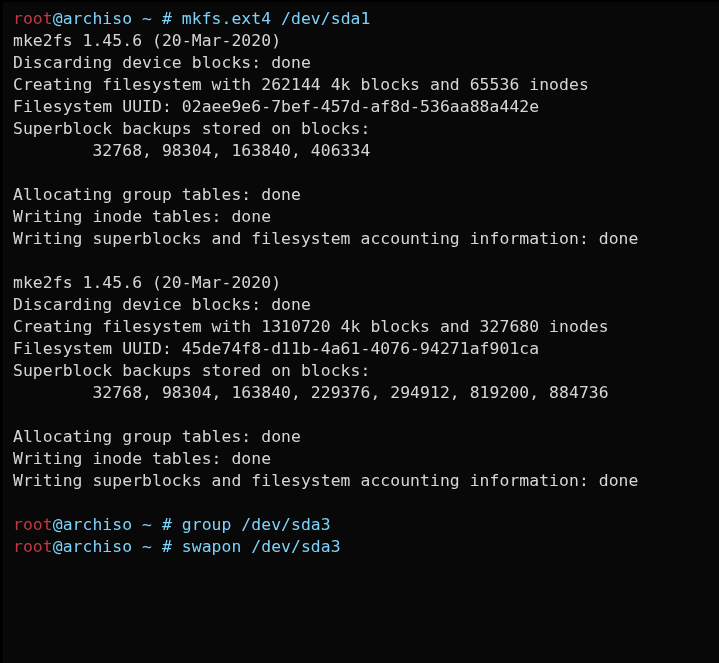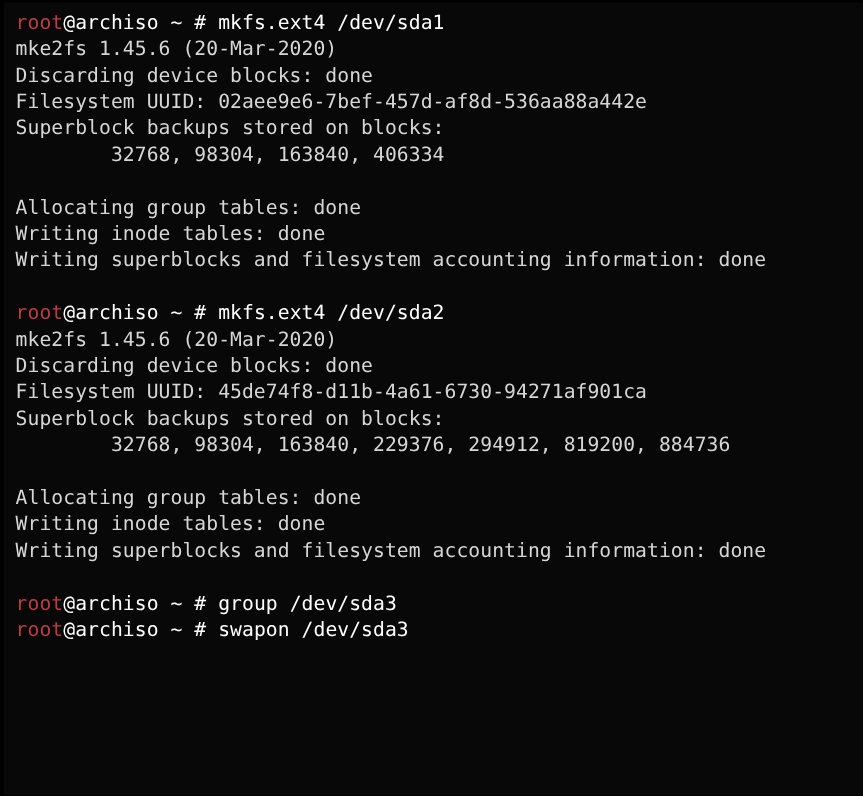--- a/index.html
+++ b/index.html
@@ -34,42 +34,43 @@
     white-space: pre;
     font-family: "DejaVu Sans Mono", "Liberation Mono", monospace;
   }
   .line.blank {
     color: transparent;
   }
   .user {
     color: #bf3b44;
   }
   .rest {
-    color: #ffffff;
+    color: #7dd3fc;
   }
 </style>
 </head>
 <body>
 
 <div id="terminal">
     <div class="line"><span class="user">root</span><span class="rest">@archiso ~ # </span><span class="rest">mkfs.ext4 /dev/sda1</span></div>
     <div class="line"><span>mke2fs 1.45.6 (20-Mar-2020)</span></div>
     <div class="line"><span>Discarding device blocks: done</span></div>
+    <div class="line"><span>Creating filesystem with 262144 4k blocks and 65536 inodes</span></div>
     <div class="line"><span>Filesystem UUID: 02aee9e6-7bef-457d-af8d-536aa88a442e</span></div>
     <div class="line"><span>Superblock backups stored on blocks:</span></div>
     <div class="line"><span>        32768, 98304, 163840, 406334</span></div>
     <div class="line blank"><span> </span></div>
     <div class="line"><span>Allocating group tables: done</span></div>
     <div class="line"><span>Writing inode tables: done</span></div>
     <div class="line"><span>Writing superblocks and filesystem accounting information: done</span></div>
     <div class="line blank"><span> </span></div>
-    <div class="line"><span class="user">root</span><span class="rest">@archiso ~ # </span><span class="rest">mkfs.ext4 /dev/sda2</span></div>
     <div class="line"><span>mke2fs 1.45.6 (20-Mar-2020)</span></div>
     <div class="line"><span>Discarding device blocks: done</span></div>
-    <div class="line"><span>Filesystem UUID: 45de74f8-d11b-4a61-6730-94271af901ca</span></div>
+    <div class="line"><span>Creating filesystem with 1310720 4k blocks and 327680 inodes</span></div>
+    <div class="line"><span>Filesystem UUID: 45de74f8-d11b-4a61-4076-94271af901ca</span></div>
     <div class="line"><span>Superblock backups stored on blocks:</span></div>
     <div class="line"><span>        32768, 98304, 163840, 229376, 294912, 819200, 884736</span></div>
     <div class="line blank"><span> </span></div>
     <div class="line"><span>Allocating group tables: done</span></div>
     <div class="line"><span>Writing inode tables: done</span></div>
     <div class="line"><span>Writing superblocks and filesystem accounting information: done</span></div>
     <div class="line blank"><span> </span></div>
     <div class="line"><span class="user">root</span><span class="rest">@archiso ~ # </span><span class="rest">group /dev/sda3</span></div>
     <div class="line"><span class="user">root</span><span class="rest">@archiso ~ # </span><span class="rest">swapon /dev/sda3</span></div>
   </div>

